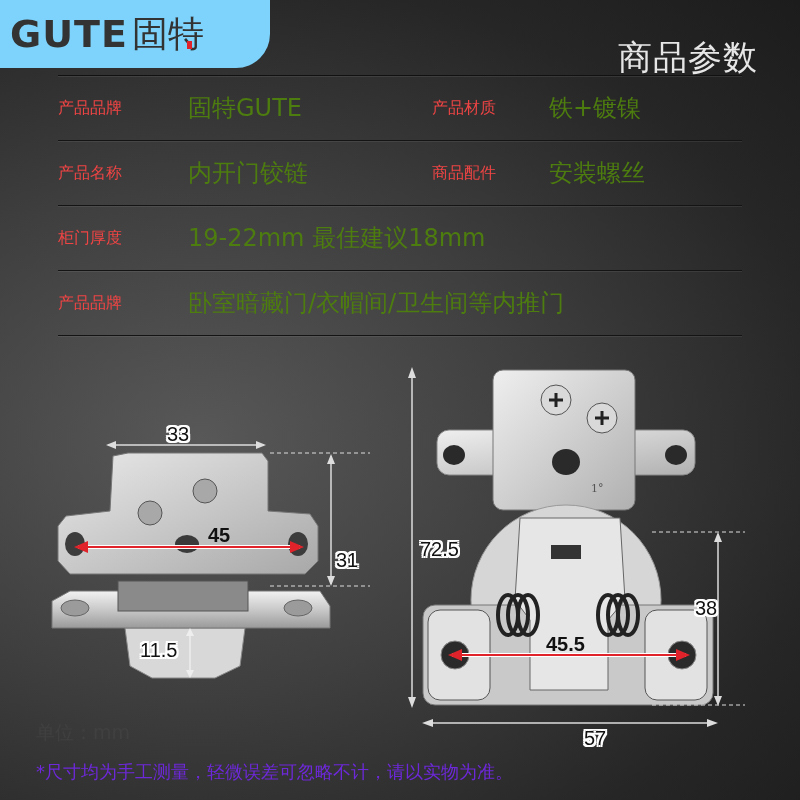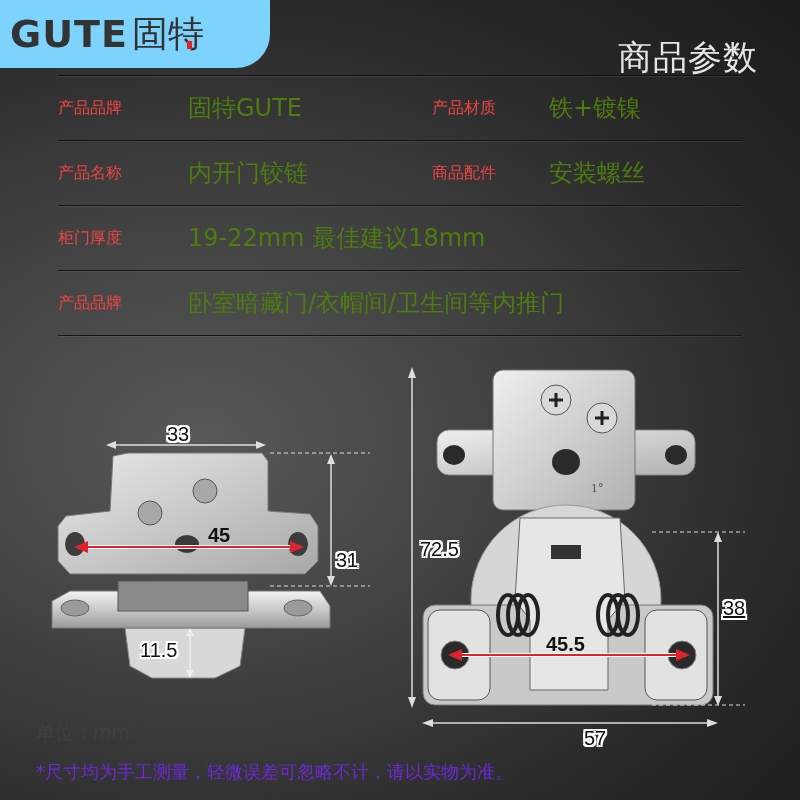--- a/index.html
+++ b/index.html
@@ -216,19 +216,19 @@
     <line x1="425" y1="723" x2="715" y2="723" stroke="#ddd" stroke-width="1.5"></line>
     <polygon points="422,723 433,719 433,727" fill="#ddd"></polygon>
     <polygon points="718,723 707,719 707,727" fill="#ddd"></polygon>
 
     <line x1="452" y1="655" x2="686" y2="655" stroke="#fff" stroke-width="4"></line>
     <line x1="452" y1="655" x2="686" y2="655" stroke="#e0232a" stroke-width="2"></line>
     <polygon points="448,655 462,649 462,661" fill="#e0232a"></polygon>
     <polygon points="690,655 676,649 676,661" fill="#e0232a"></polygon>
   </svg>
   <div class="dim-label" style="left:420px;top:538px;">72.5</div>
-  <div class="dim-label" style="left:723px;top:597px;text-decoration:underline;">38</div>
+  <div class="dim-label" style="left:695px;top:597px;">38</div>
   <div class="dim-label plain" style="left:546px;top:633px;">45.5</div>
   <div class="dim-label" style="left:584px;top:727px;">57</div>
 </div>
 
 <div class="unit-label">单位：mm</div>
 <div class="note">*尺寸均为手工测量，轻微误差可忽略不计，请以实物为准。</div>
 
 </body></html>

